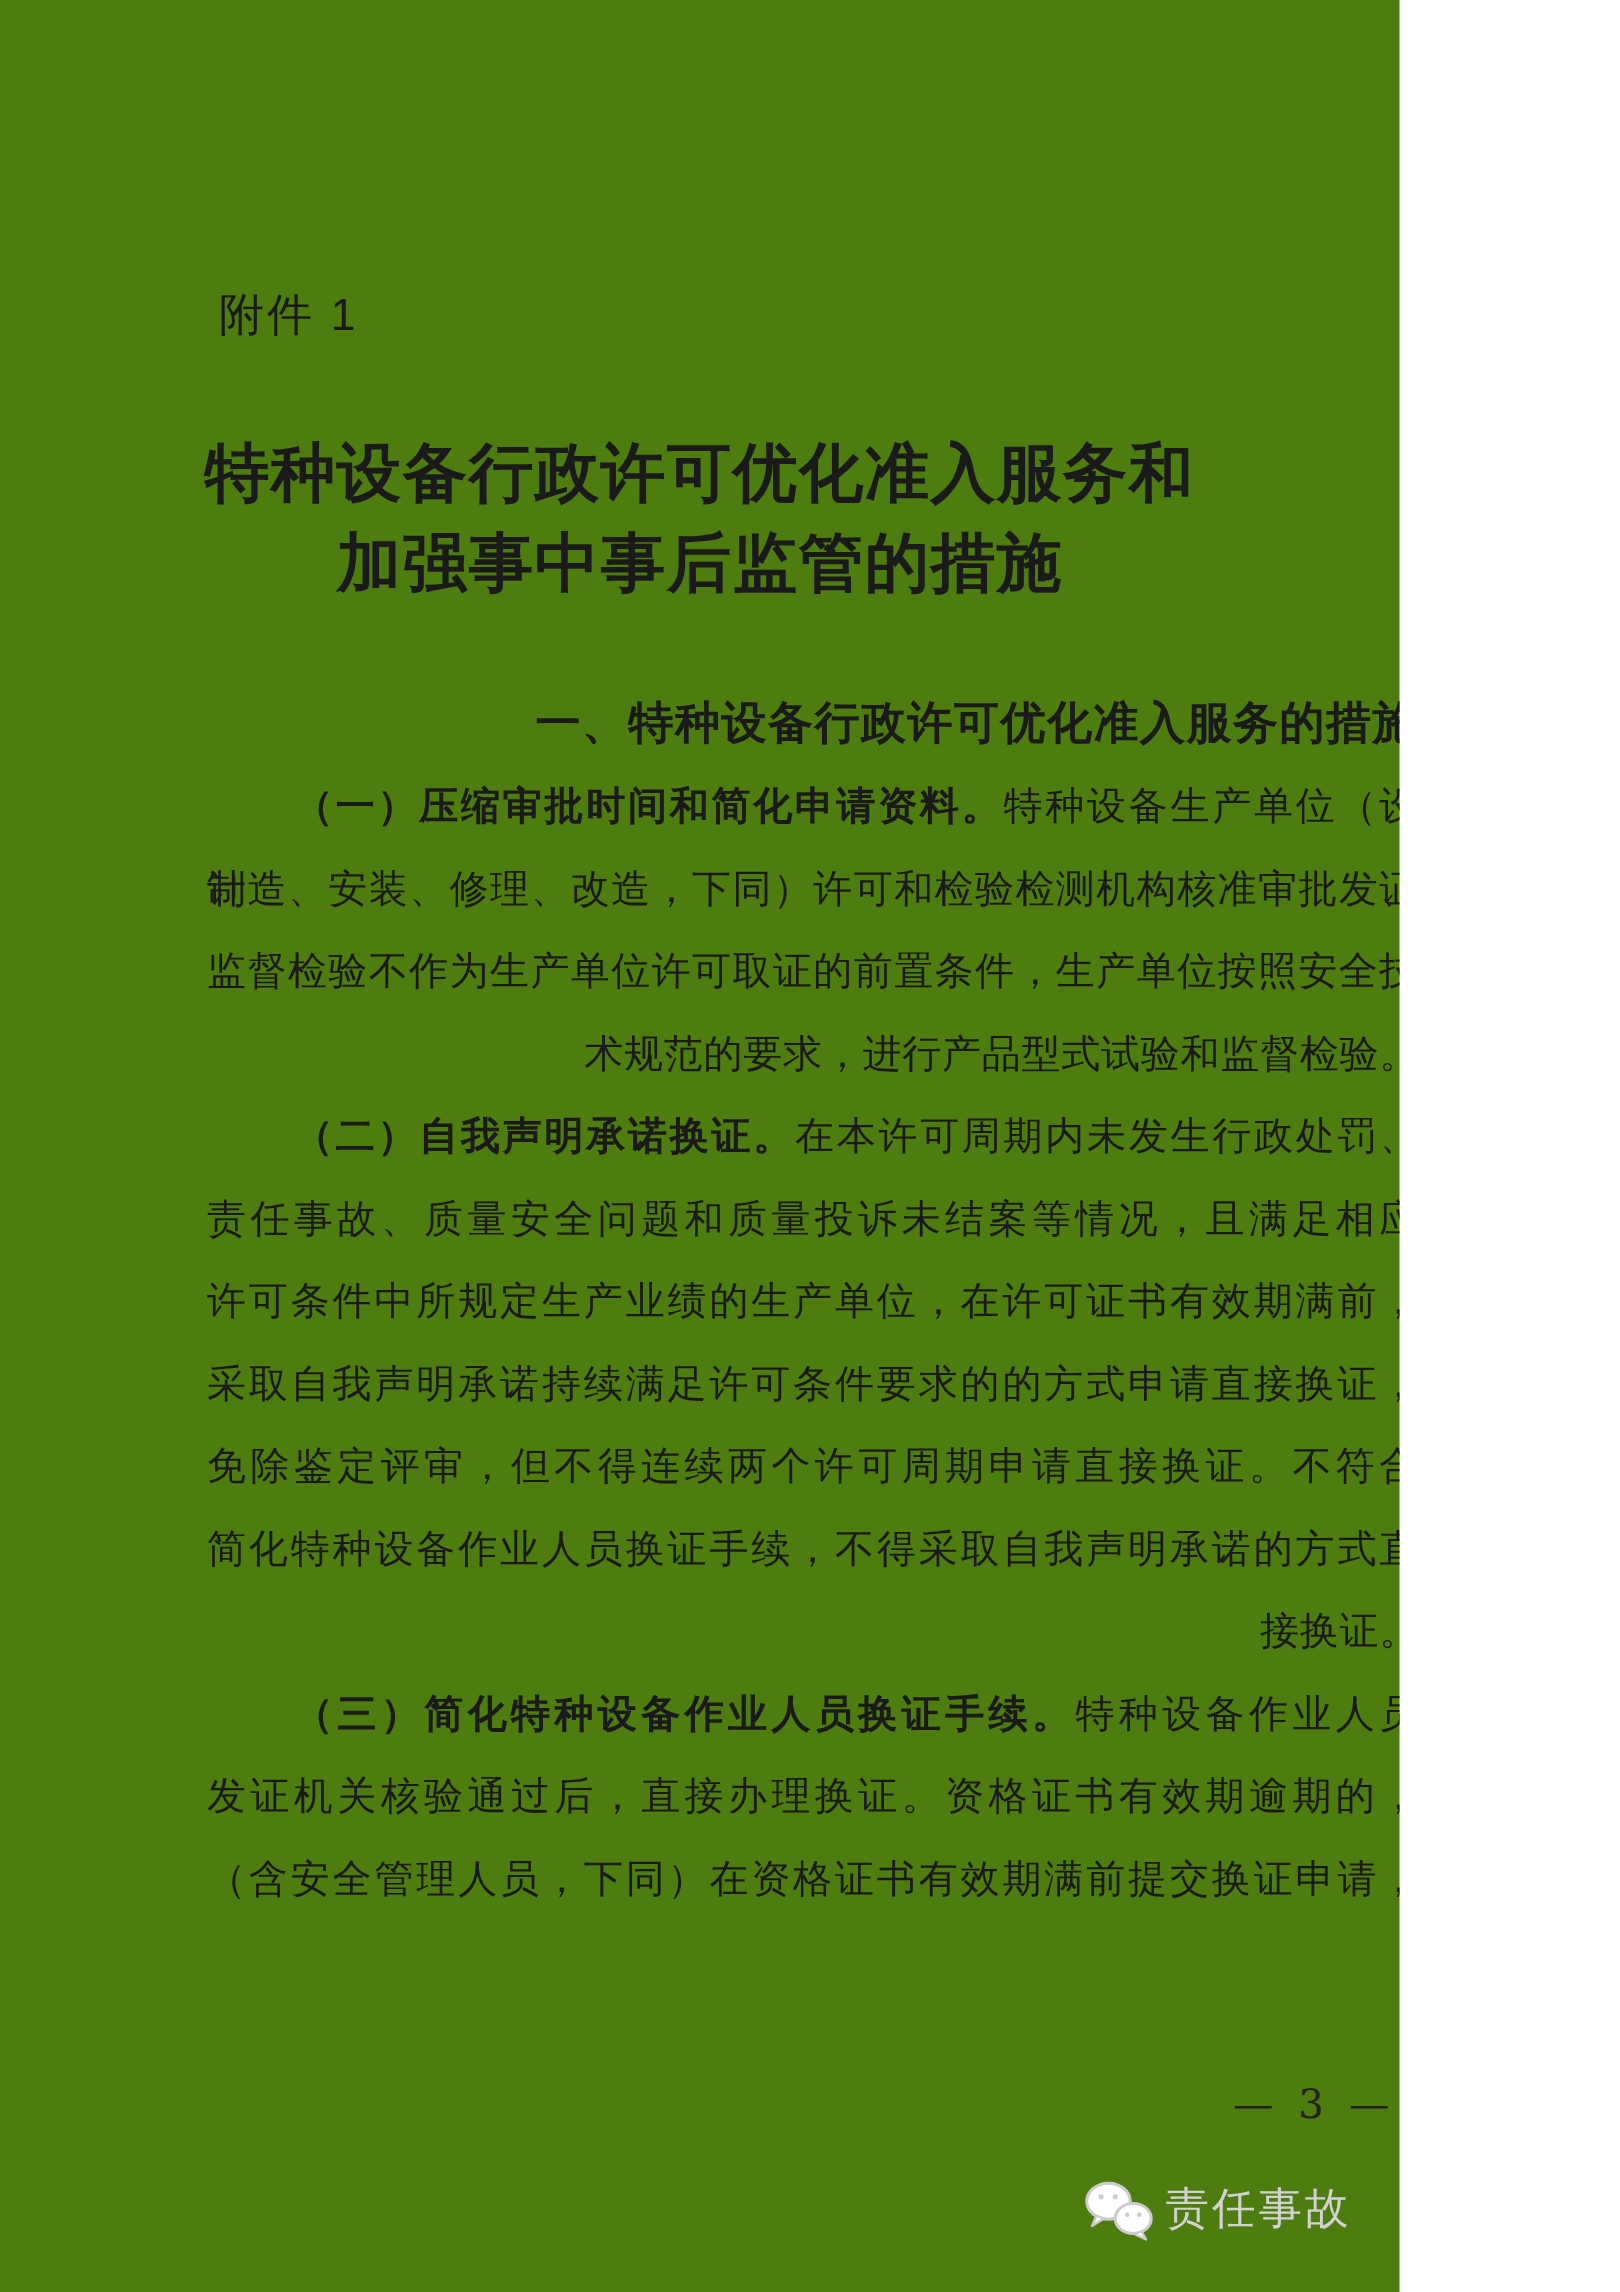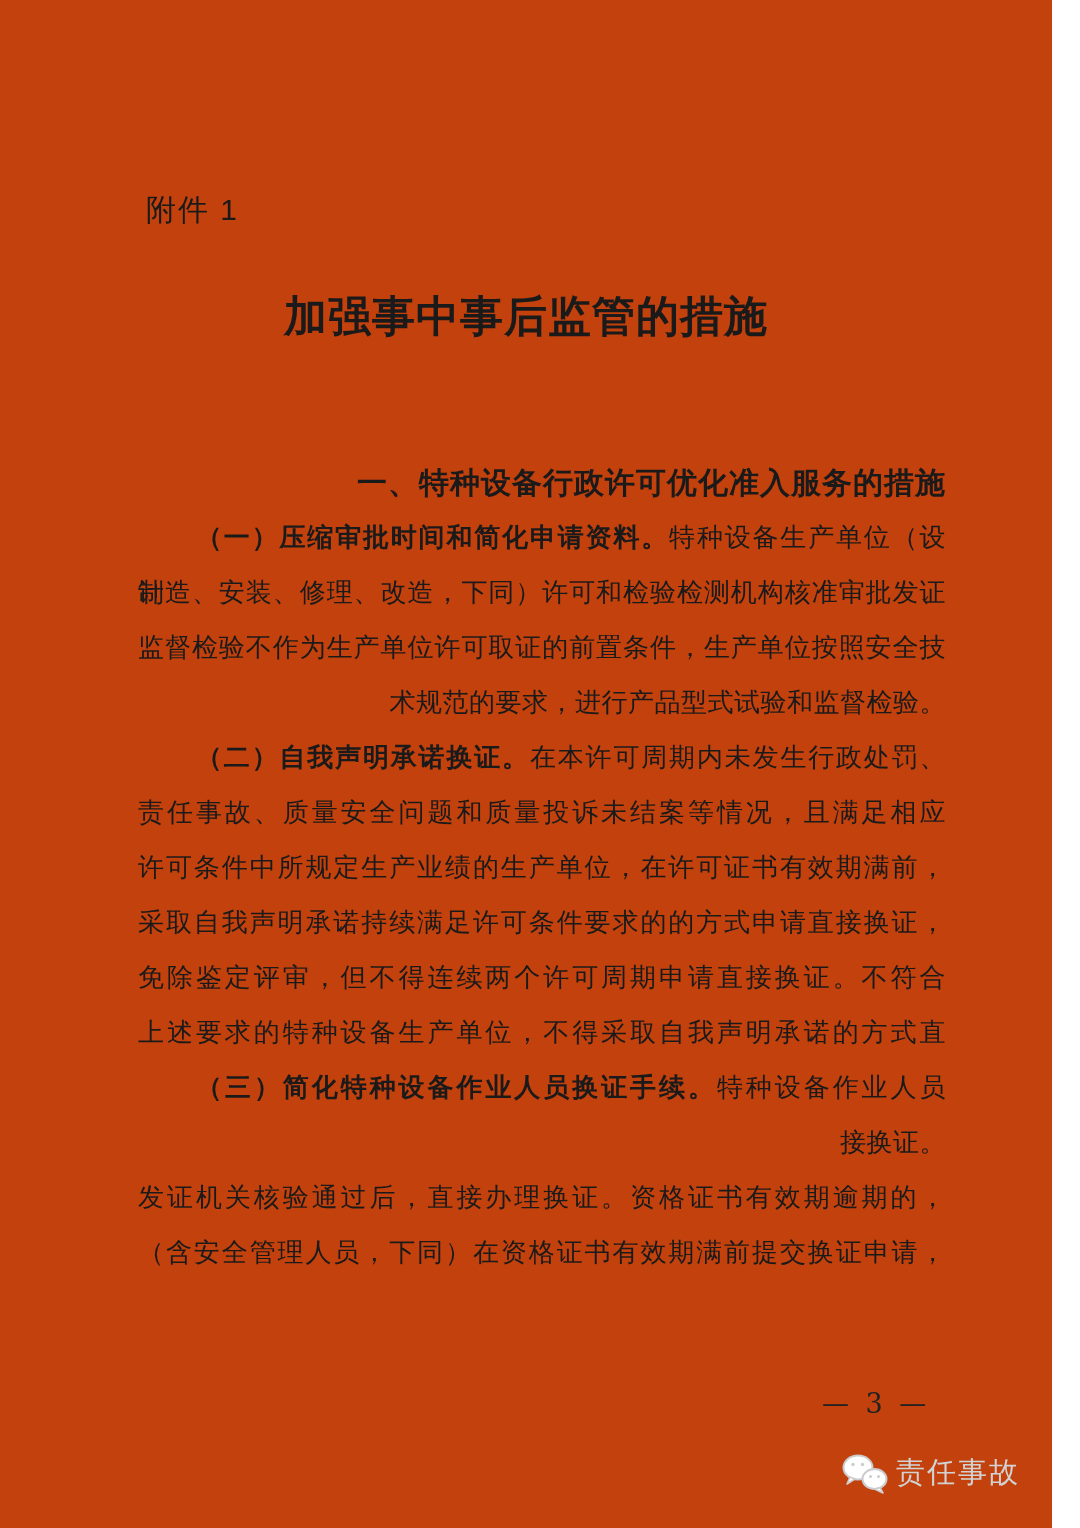--- a/index.html
+++ b/index.html
@@ -1,20 +1,20 @@
 <!DOCTYPE html>
 <html><head>
 <meta charset="utf-8">
 <style>
   html, body { margin: 0; padding: 0; background: #ffffff; }
   .page {
     position: relative;
-    width: 1052px;
+    width: 933px;
     height: 1528px;
-    background: #c2410c;
+    background: #4d7c0f;
     overflow: hidden;
     font-family: "Liberation Sans", sans-serif;
     color: #1a1a1a;
   }
   .attachment-label {
     position: absolute;
     left: 146px;
     top: 190px;
     font-size: 30px;
     letter-spacing: 2px;
@@ -79,37 +79,38 @@
   .watermark svg { display: block; }
 </style>
 </head>
 <body>
 
 <div class="page">
 
   <div class="attachment-label">附件 1</div>
 
   <div class="doc-title">
+    <div>特种设备行政许可优化准入服务和</div>
     <div>加强事中事后监管的措施</div>
   </div>
 
   <div class="doc-body">
       <div class="line indent heading"><span class="lead">一、特种设备行政许可优化准入服务的措施</span></div>
       <div class="line indent fill"><span class="lead">（一）压缩审批时间和简化申请资料。</span><span class="reg">特种设备生产单位（设计、</span></div>
       <div class="line fill"><span class="reg">制造、安装、修理、改造，下同）许可和检验检测机构核准审批发证</span></div>
       <div class="line fill"><span class="reg">监督检验不作为生产单位许可取证的前置条件，生产单位按照安全技</span></div>
       <div class="line"><span class="reg">术规范的要求，进行产品型式试验和监督检验。</span></div>
       <div class="line indent fill"><span class="lead">（二）自我声明承诺换证。</span><span class="reg">在本许可周期内未发生行政处罚、</span></div>
       <div class="line fill"><span class="reg">责任事故、质量安全问题和质量投诉未结案等情况，且满足相应</span></div>
       <div class="line fill"><span class="reg">许可条件中所规定生产业绩的生产单位，在许可证书有效期满前，</span></div>
       <div class="line fill"><span class="reg">采取自我声明承诺持续满足许可条件要求的的方式申请直接换证，</span></div>
       <div class="line fill"><span class="reg">免除鉴定评审，但不得连续两个许可周期申请直接换证。不符合</span></div>
-      <div class="line fill"><span class="reg">上述要求的特种设备生产单位，不得采取自我声明承诺的方式直</span></div>
+      <div class="line fill"><span class="reg">简化特种设备作业人员换证手续，不得采取自我声明承诺的方式直</span></div>
+      <div class="line"><span class="reg">接换证。</span></div>
       <div class="line indent fill"><span class="lead">（三）简化特种设备作业人员换证手续。</span><span class="reg">特种设备作业人员</span></div>
-      <div class="line"><span class="reg">接换证。</span></div>
       <div class="line fill"><span class="reg">发证机关核验通过后，直接办理换证。资格证书有效期逾期的，</span></div>
       <div class="line fill"><span class="reg">（含安全管理人员，下同）在资格证书有效期满前提交换证申请，</span></div>
     </div>
 
   <div class="page-number">— 3 —</div>
 
   <div class="watermark">
     <span>
       <svg width="50" height="42" viewBox="0 0 50 42">
         <ellipse cx="18" cy="15.5" rx="14.5" ry="12" fill="#ffffff" stroke="#cccccc" stroke-width="2"></ellipse>

